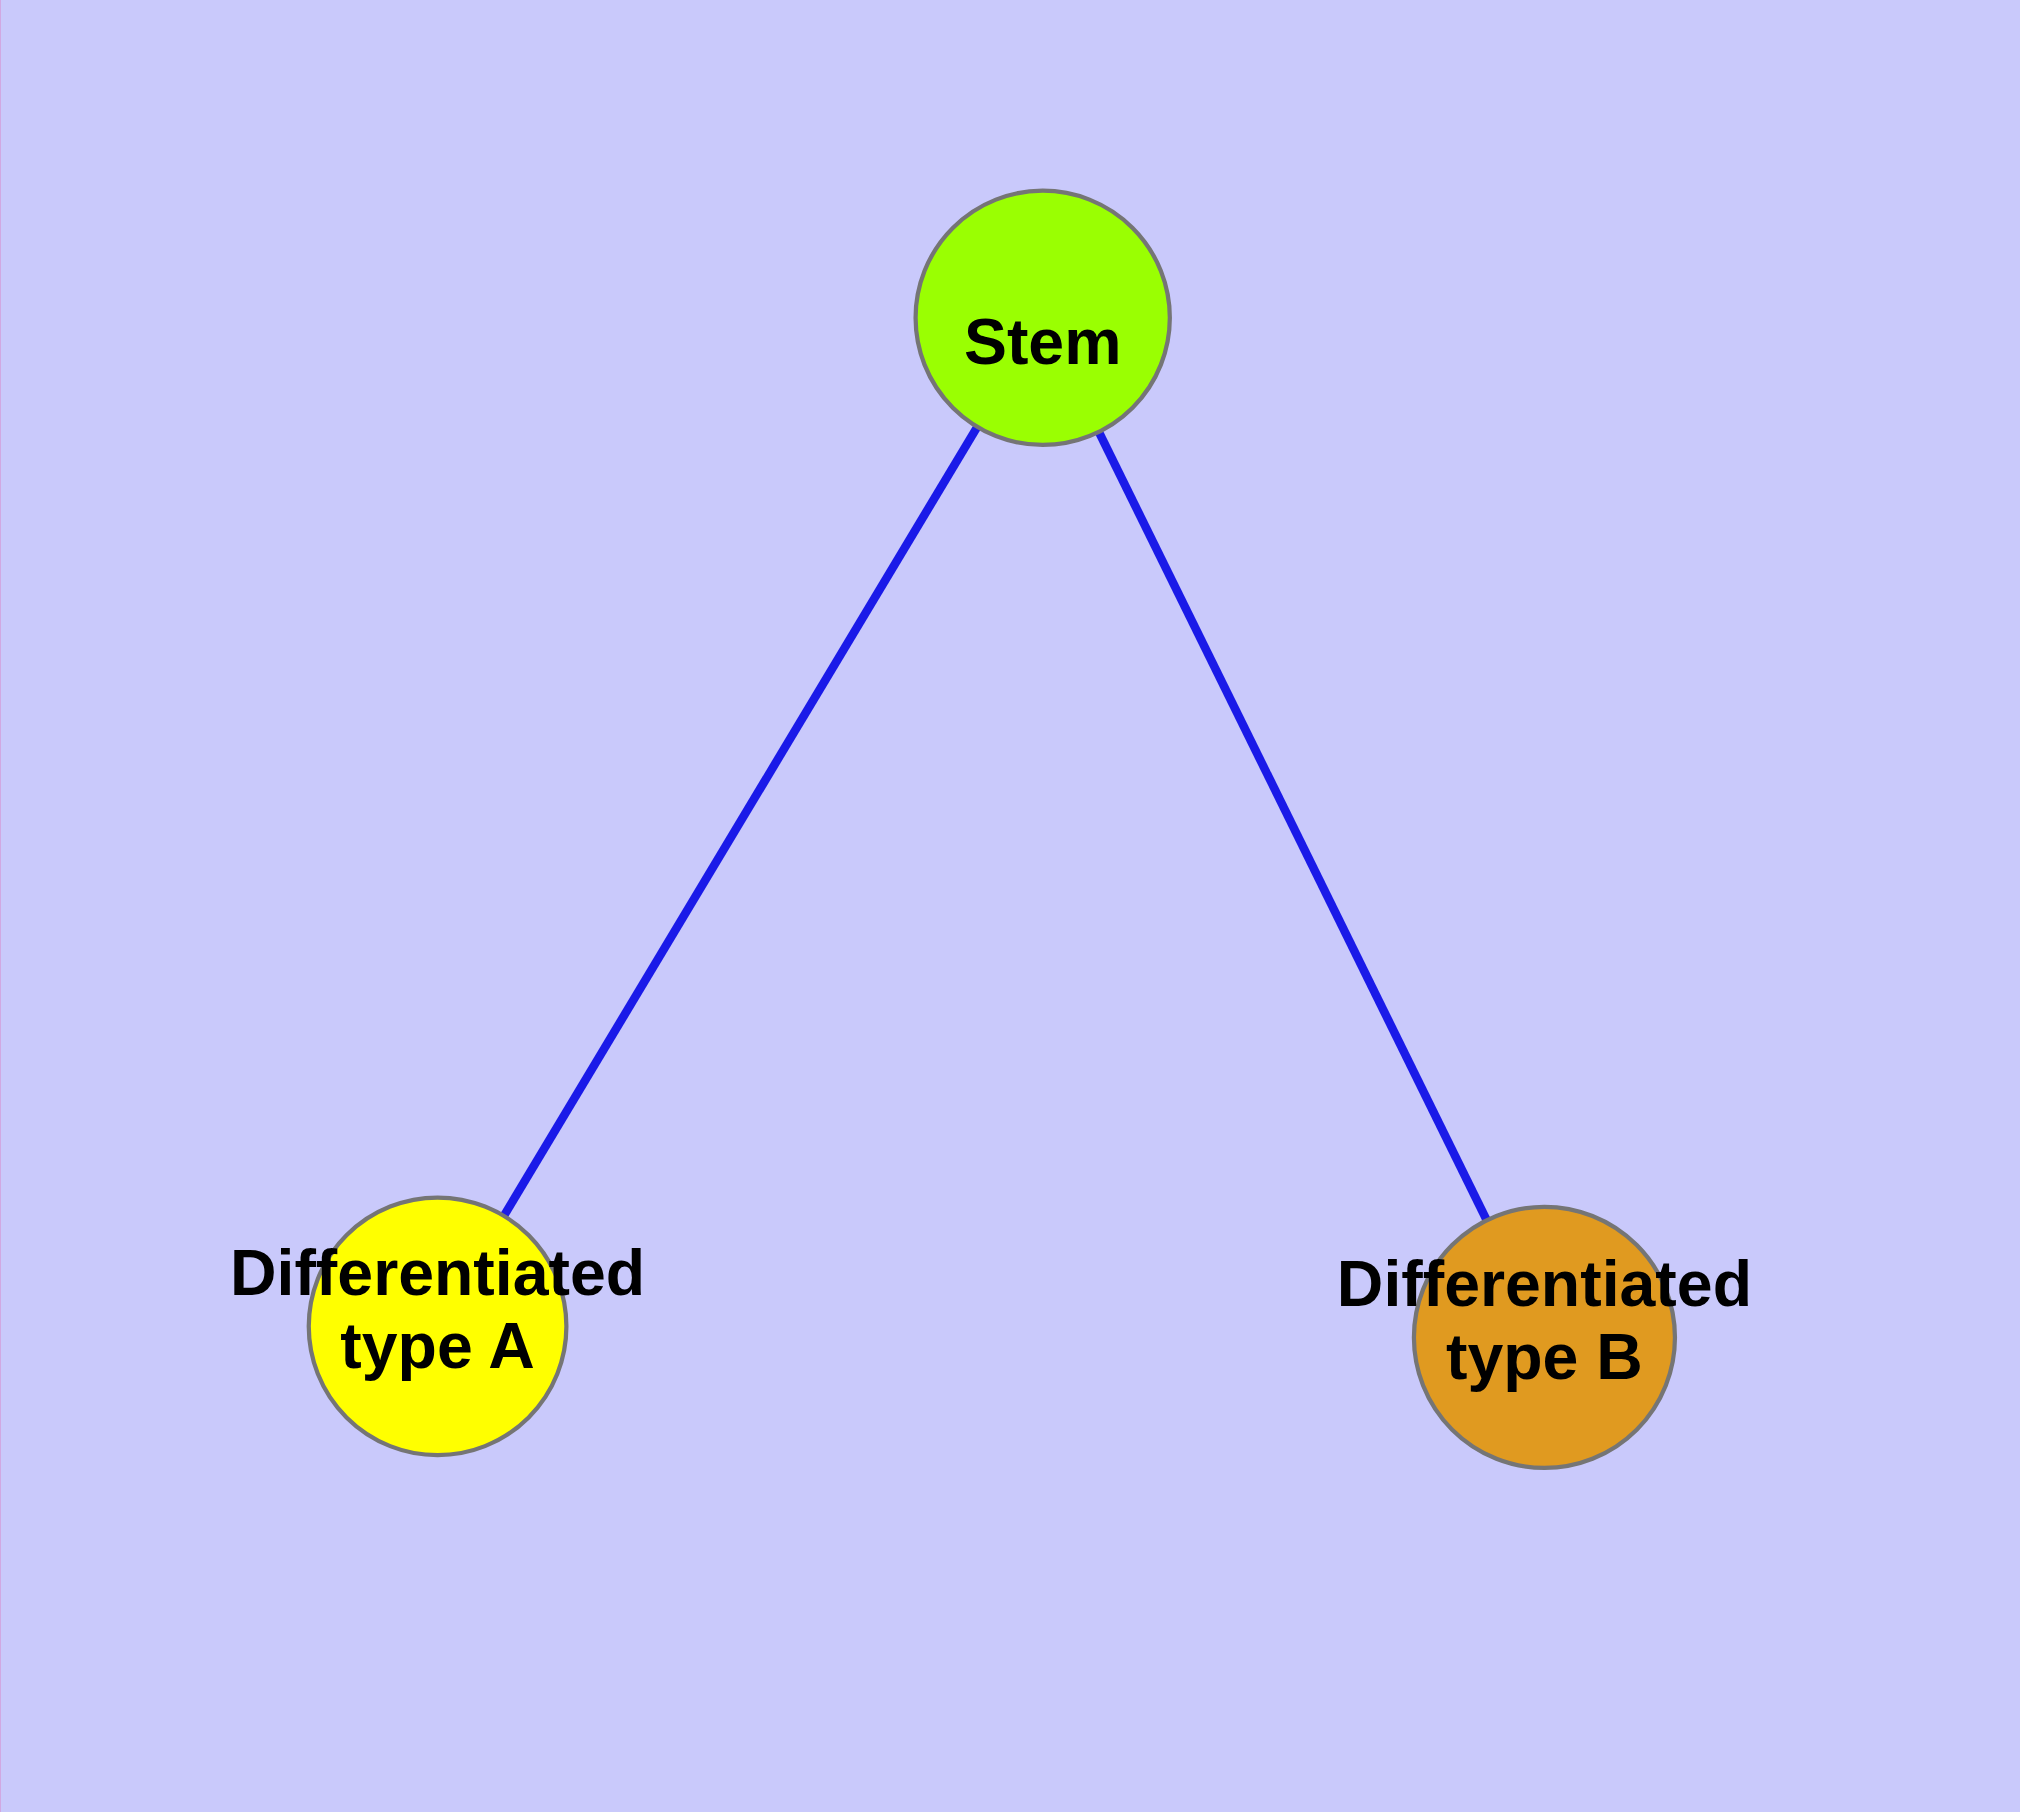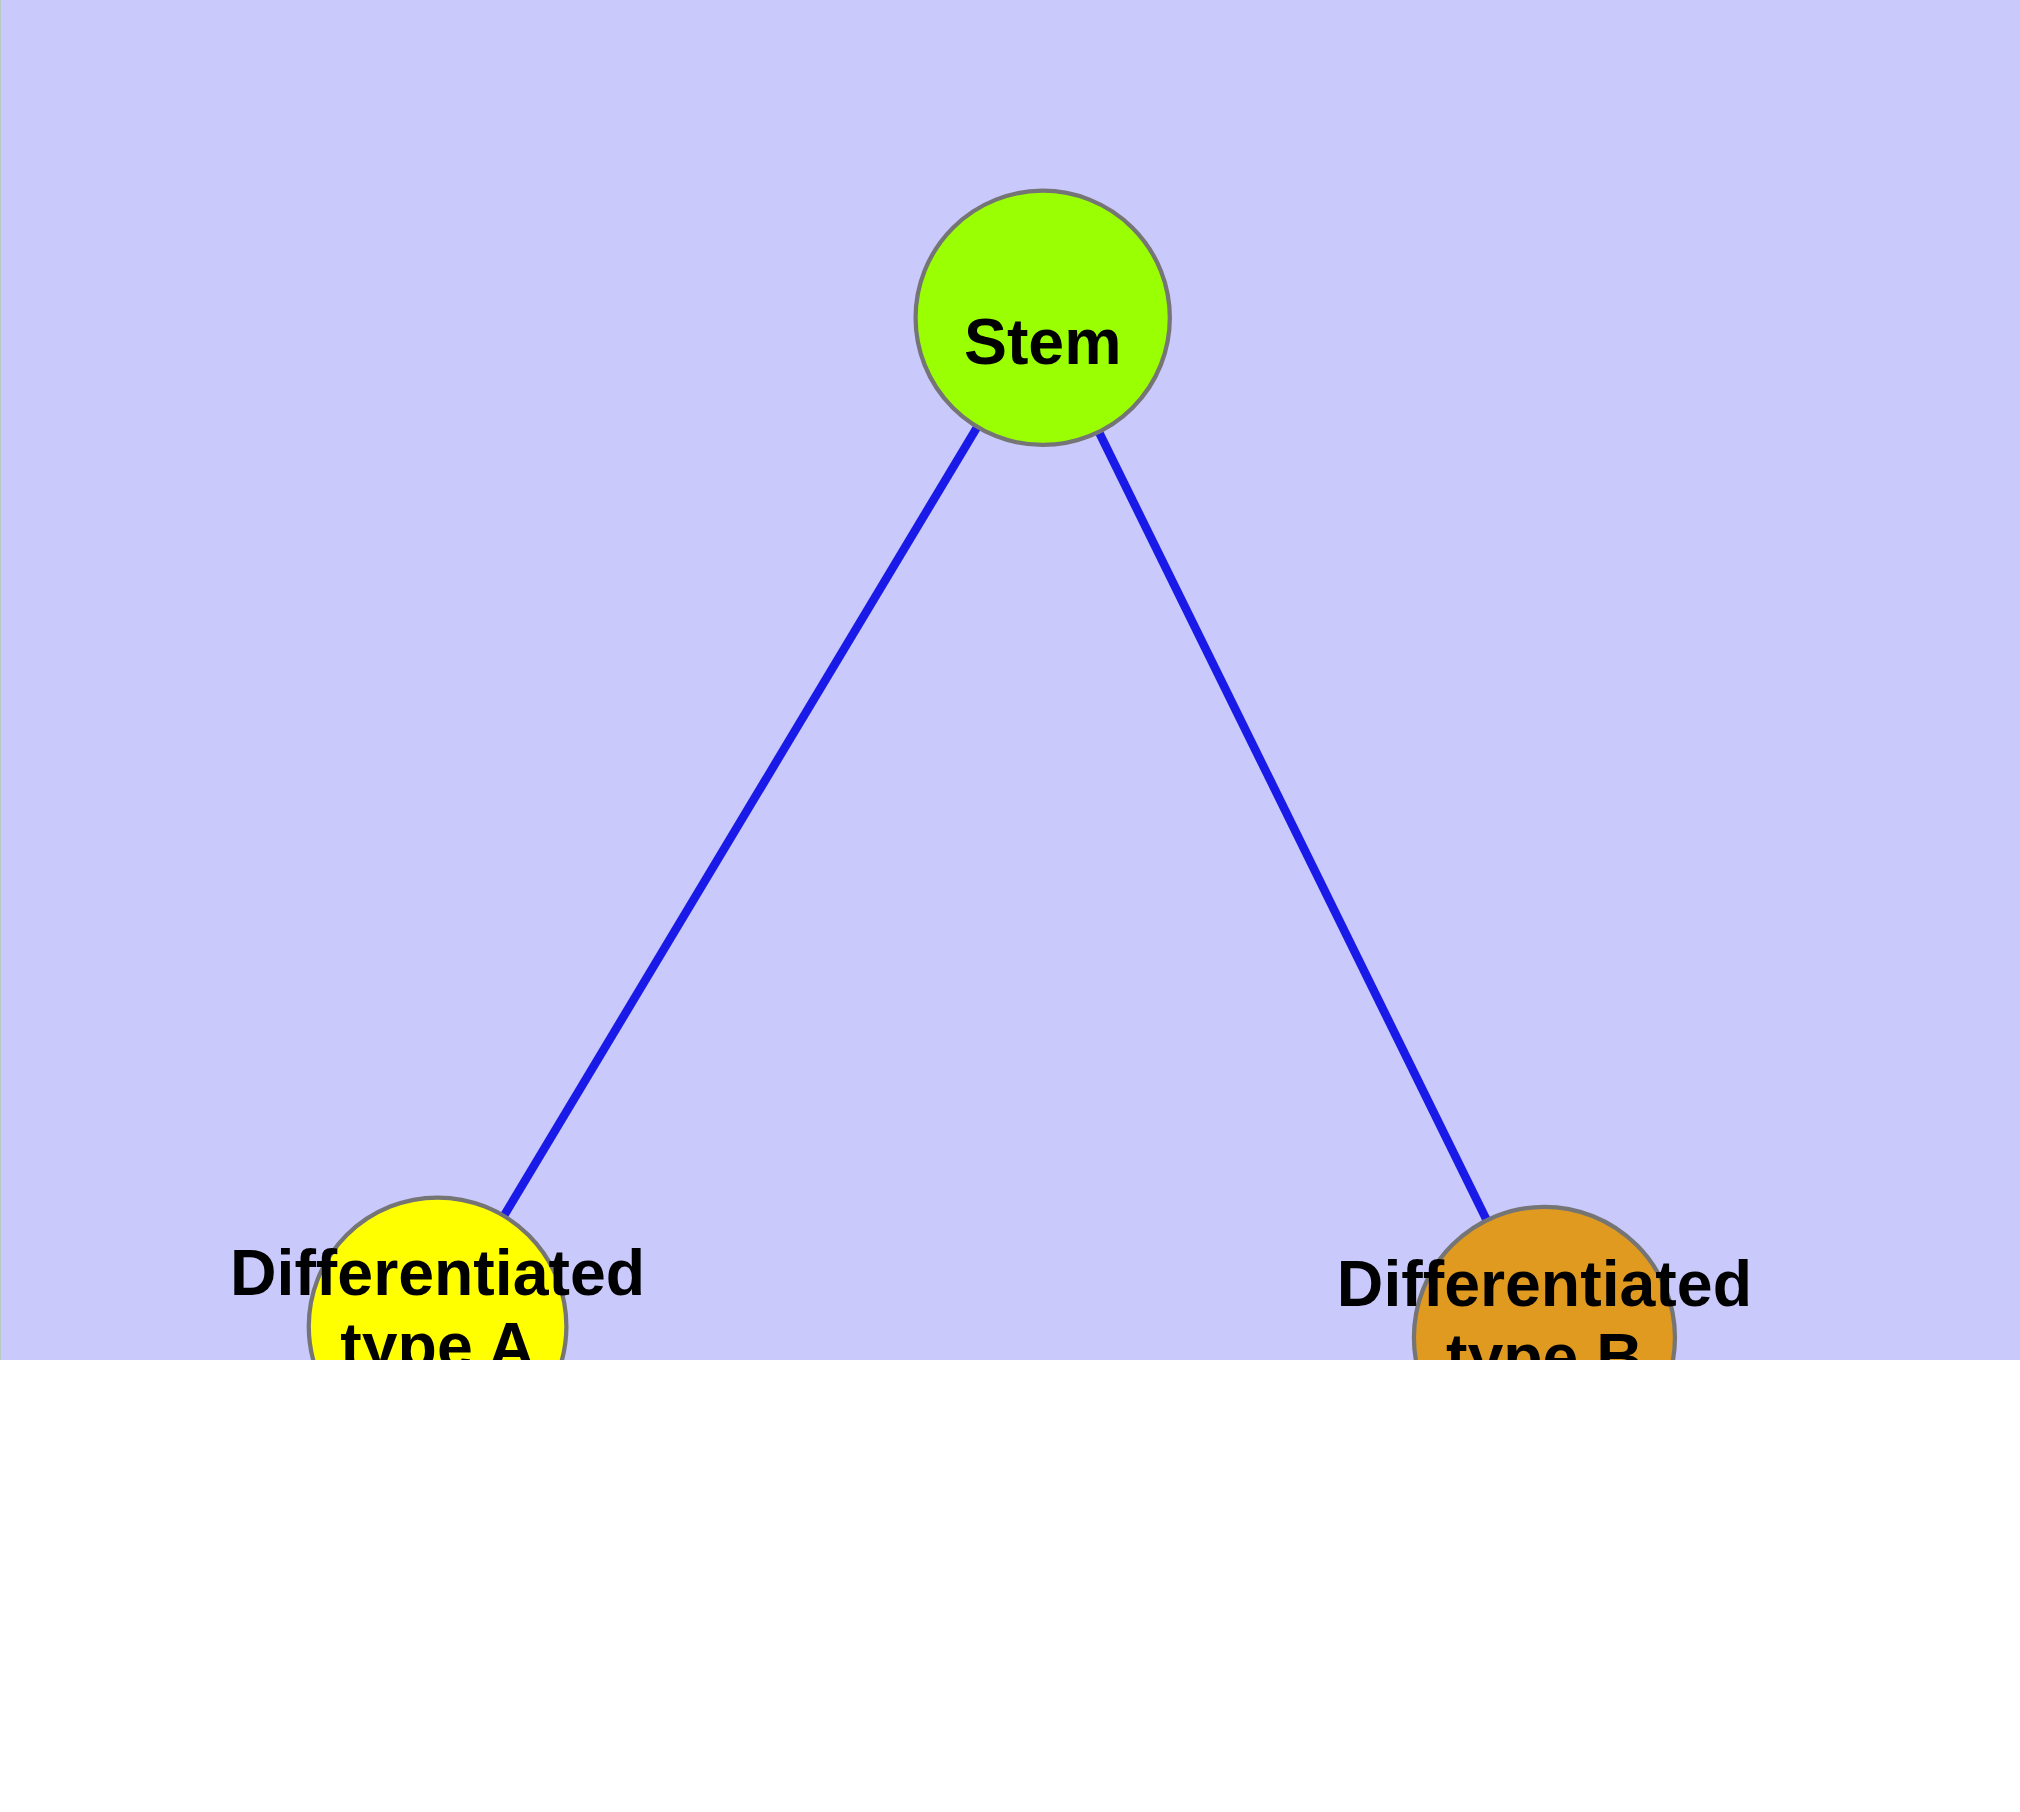--- a/index.html
+++ b/index.html
@@ -7,23 +7,23 @@
     margin: 0;
     padding: 0;
   }
   body {
     background: #ffffff;
     font-family: "Liberation Sans", sans-serif;
   }
   #canvas {
     position: relative;
     width: 2021px;
-    height: 1360px;
+    height: 1812px;
     overflow: hidden;
-    background: #84cc16;
+    background: #ec4899;
   }
   #graph-svg {
     position: absolute;
     top: 0;
     left: 0;
     width: 2021px;
     height: 1812px;
     display: block;
   }
   .node-label {

